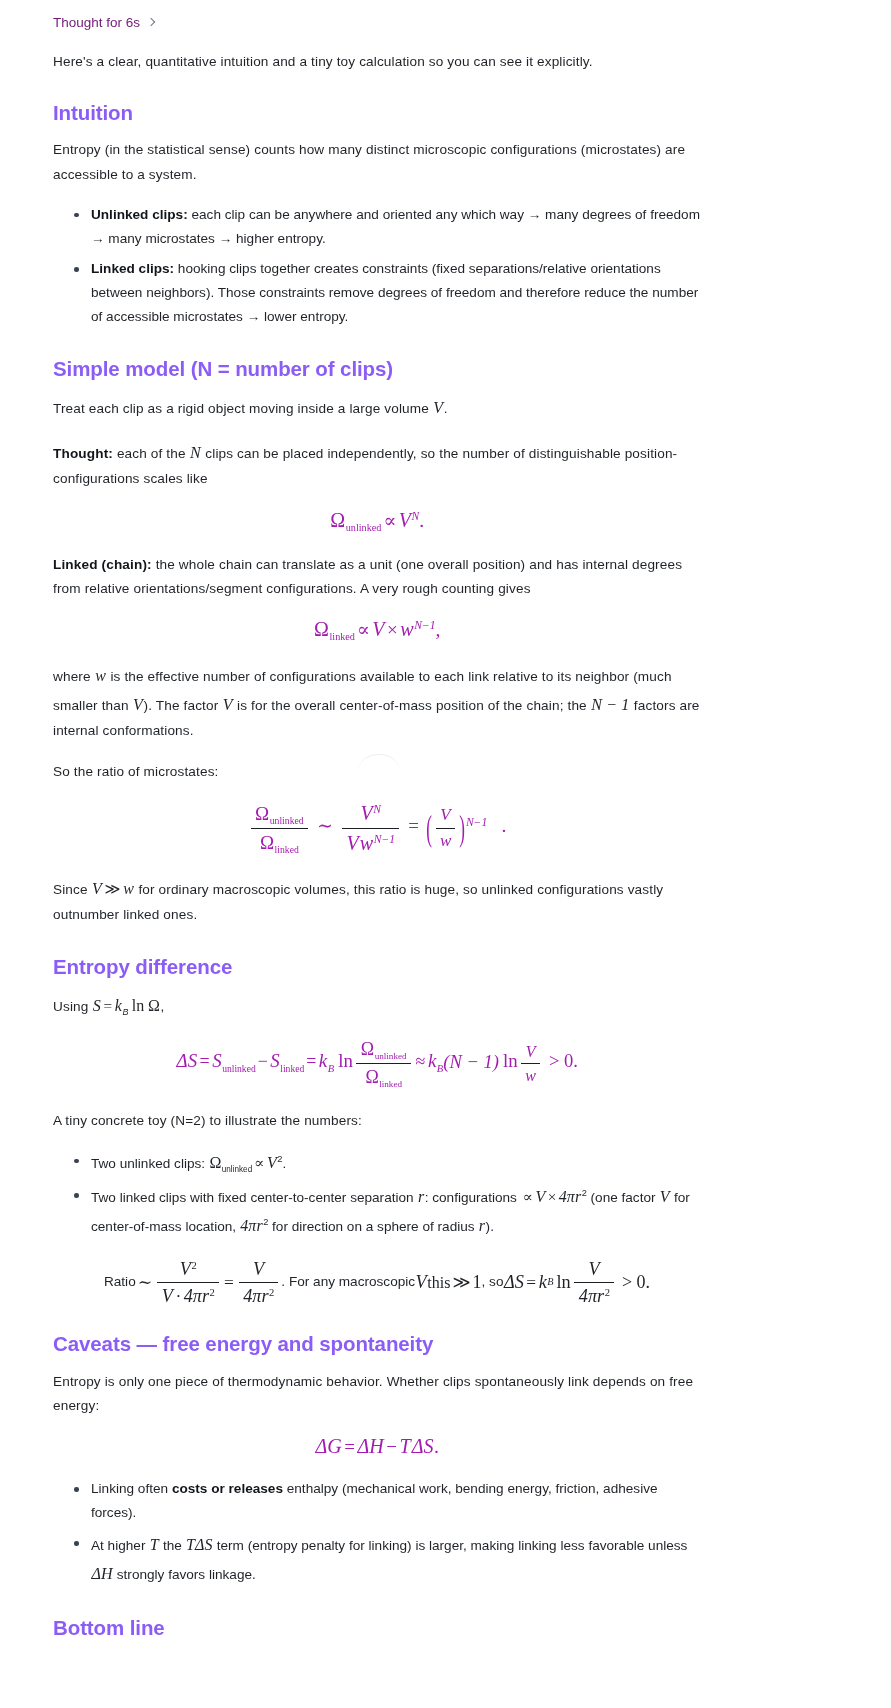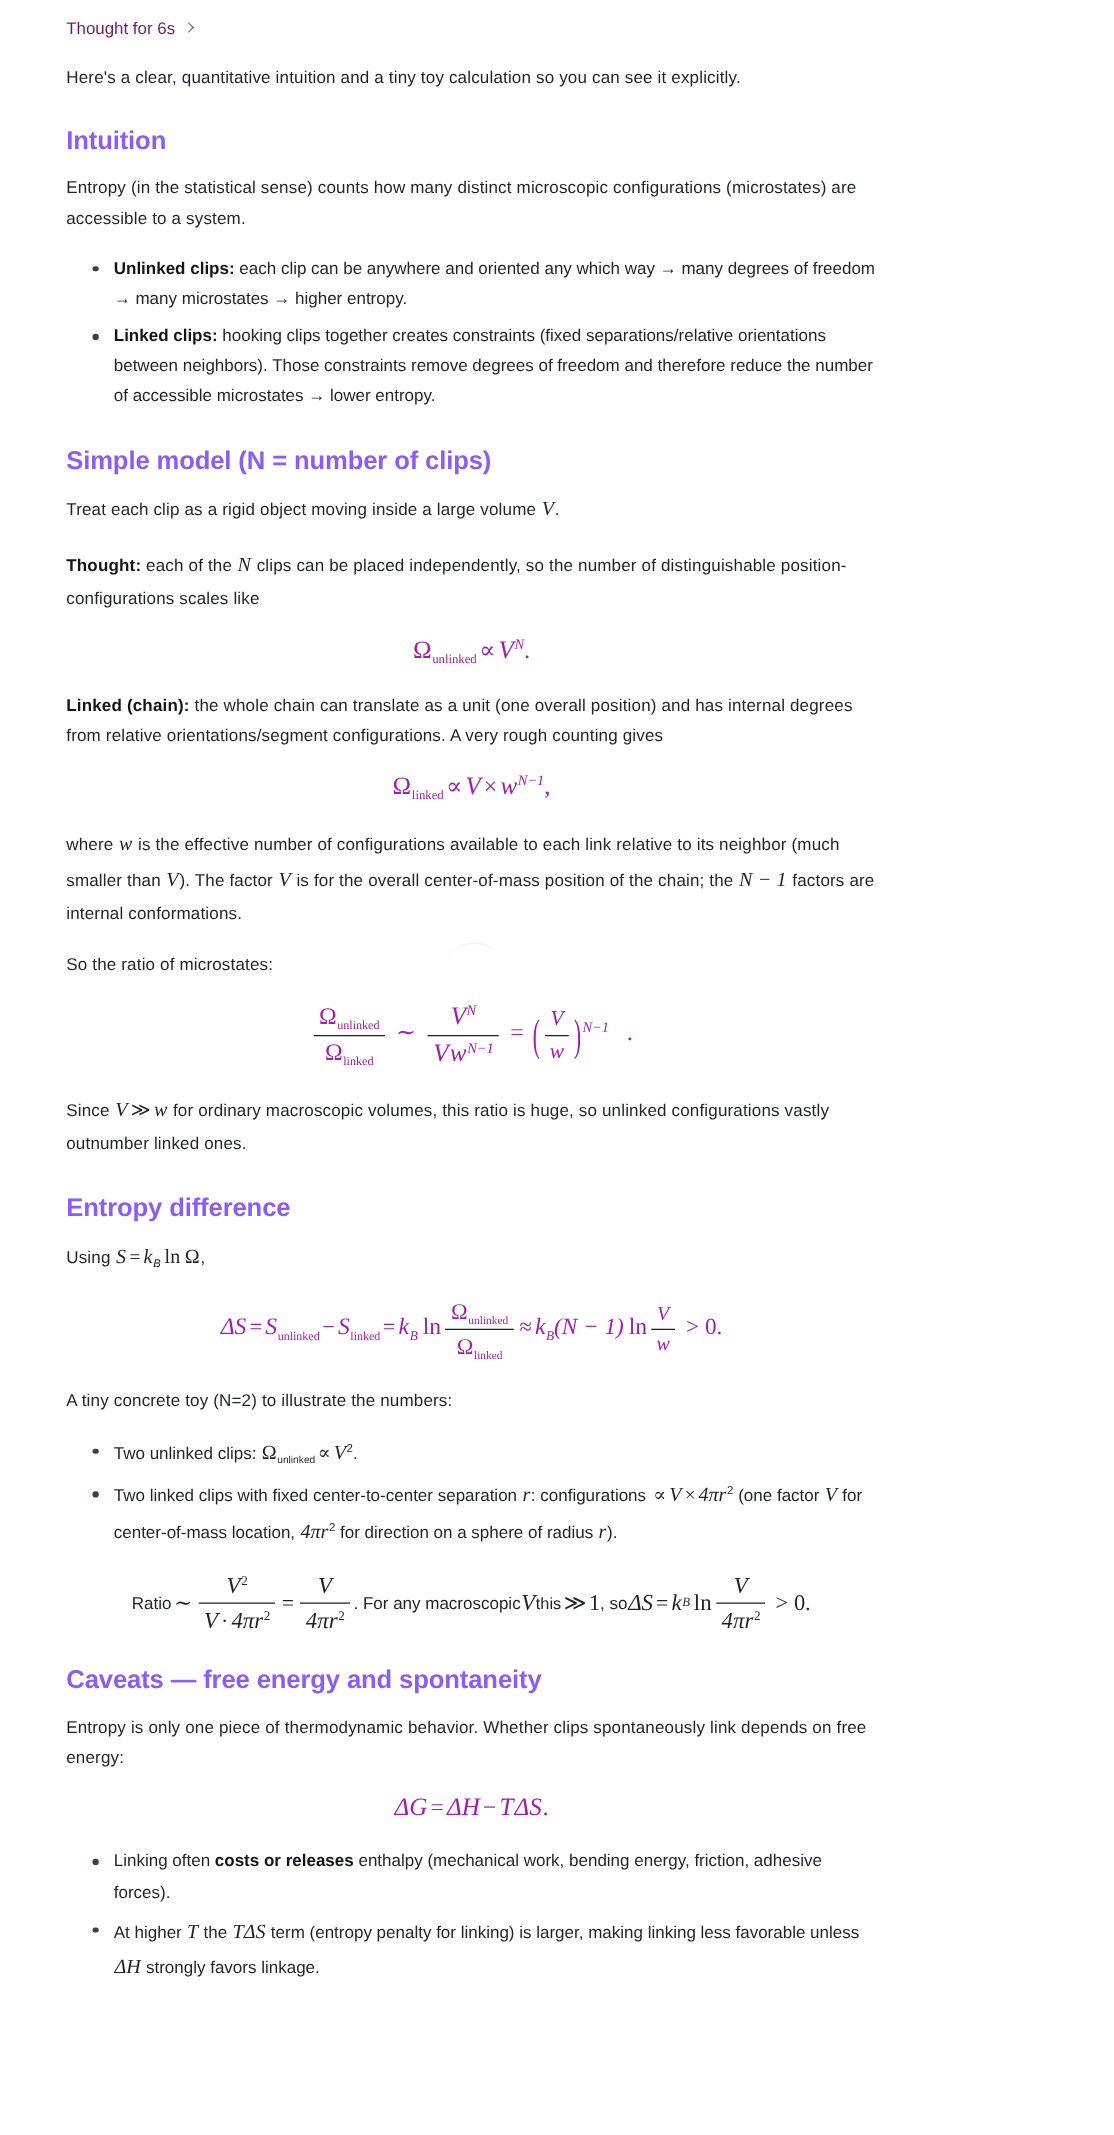--- a/index.html
+++ b/index.html
@@ -296,21 +296,21 @@
         <span class="num"><span class="mi">V</span><sup class="spn">2</sup></span>
         <span class="den"><span class="mi">V</span><span class="mo">·</span><span class="mi">4πr</span><sup class="spn">2</sup></span>
       </span>
         <span class="mo">=</span>
         <span class="frac">
         <span class="num"><span class="mi">V</span></span>
         <span class="den"><span class="mi">4πr</span><sup class="spn">2</sup></span>
       </span>
         <span style="font-family:'Liberation Sans',sans-serif;font-size:13.6px">. For any macroscopic </span>
         <span class="mi">V</span>
-        <span style="font-family:Liberation Sans, sans-serif;font-size:13px"> this </span>
+        <span style="font-family:Liberation Serif, serif;font-size:16px"> this </span>
         <span class="mo">≫</span>
         <span class="mn">1</span>
         <span style="font-family:'Liberation Sans',sans-serif;font-size:13.6px">, so </span>
         <span class="mi">ΔS</span>
         <span class="mo">=</span>
         <span class="mi">k</span>
         <sub class="sbi">B</sub>
         <span class="mi up" style="padding-left:3px">ln</span>
         <span class="frac">
         <span class="num"><span class="mi">V</span></span>
@@ -330,14 +330,15 @@
 
   <ul class="bullets">
     <li>
       <span>Linking often </span><b>costs or releases</b><span> enthalpy (mechanical work, bending energy, friction, adhesive forces).</span>
     </li>
     <li>
       <span>At higher </span><span class="mi">T</span><span> the </span><span class="mi">TΔS</span><span> term (entropy penalty for linking) is larger, making linking less favorable unless </span><span class="mi">ΔH</span><span> strongly favors linkage.</span>
     </li>
   </ul>
 
+  <h2 class="sec">Bottom line</h2>
 
 </div>
 
 </body></html>

